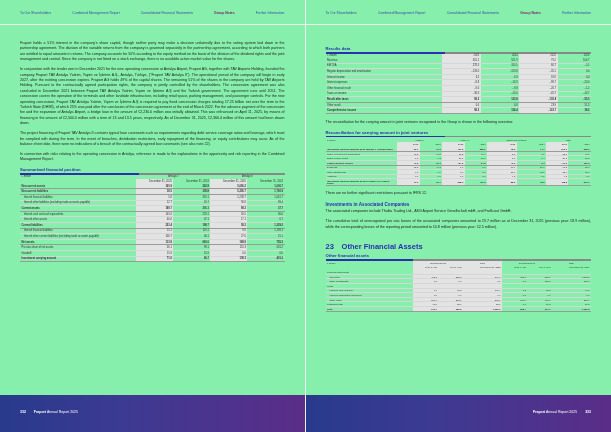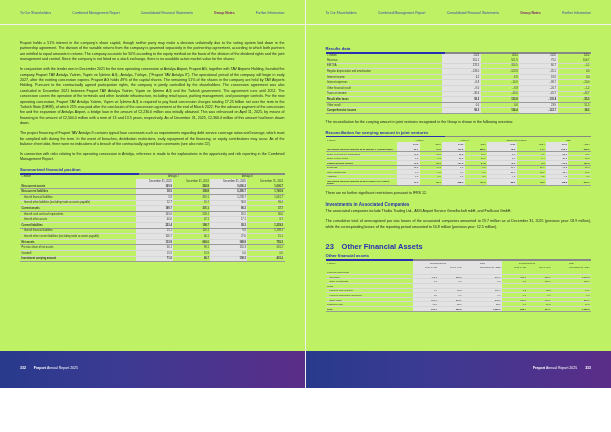--- a/index.html
+++ b/index.html
@@ -1,18 +1,18 @@
 <!DOCTYPE html>
 <html><head>
 <meta charset="utf-8">
 <style>
   * { box-sizing: border-box; margin: 0; padding: 0; }
   body { width: 611px; height: 432px; overflow: hidden; background: #fff; font-family: "Liberation Sans", sans-serif; color: #222; position: relative; }
   .spread { position: absolute; inset: 0; display: flex; }
-  .page { position: relative; width: 305.5px; height: 388px; background: #bef264; }
+  .page { position: relative; width: 305.5px; height: 432px; background: #86efac; }
   .page.left { border-right: 1px solid #eee; }
   .nav { position: absolute; top: 11px; left: 20px; right: 20px; display: flex; justify-content: space-between; font-size: 3.4px; color: #3b4aa8; }
   .nav span.active { color: #7a1f6e; font-weight: bold; }
   .nav-rule { position: absolute; top: 24px; left: 0; right: 0; height: 1px; background: #f1f1f1; }
   .content { position: absolute; left: 20px; right: 20px; top: 41px; }
   p.body { font-size: 3.6px; line-height: 5.4px; color: #222; text-align: justify; margin-bottom: 4.5px; }
   .tbl-title { font-size: 4.2px; font-weight: bold; color: #2b2fb0; margin-top: 2px; }
   .tbl-title-bar { display: flex; height: 1.5px; margin-top: 1px; }
   .tbl-title-bar .a { width: 45%; background: #2b2fb0; }
   .tbl-title-bar .b { flex: 1; background: #888; }

